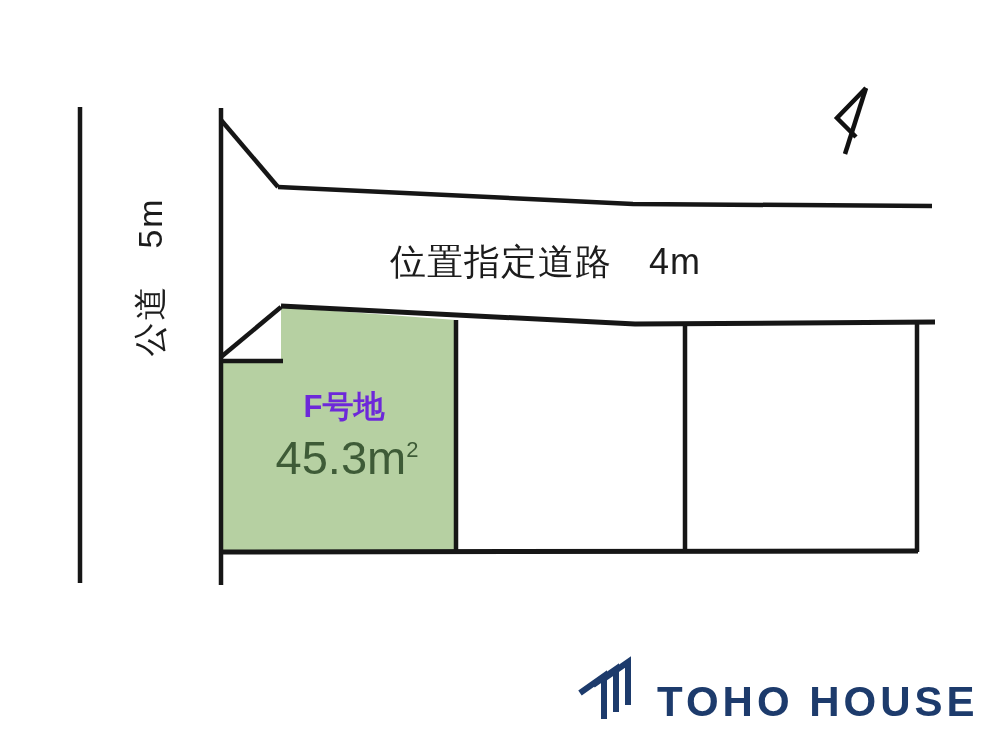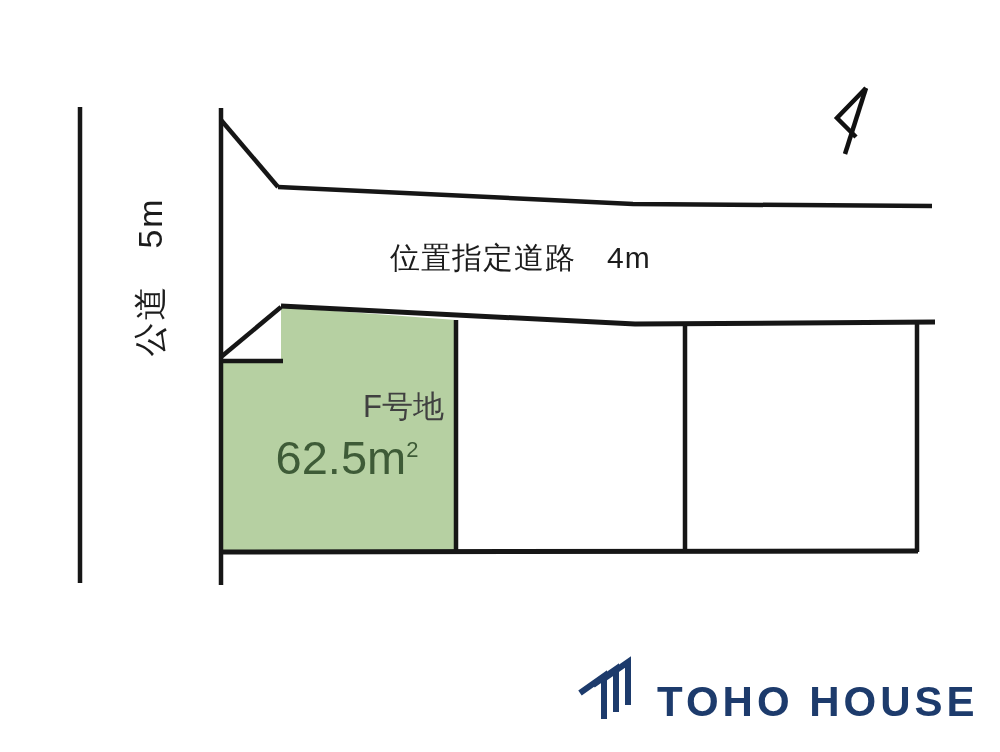--- a/index.html
+++ b/index.html
@@ -12,25 +12,25 @@
   }
   .scene{position:absolute;left:0;top:0;width:1000px;height:752px;}
   .txt{position:absolute;white-space:nowrap;color:#1c1c1c;}
   .v-label{
     left:151px;top:277px;
     transform:translate(-50%,-50%) rotate(-90deg);
     font-size:34px;letter-spacing:2px;
   }
   .road-label{
     left:390px;top:238px;
-    font-size:30px;letter-spacing:1px;
+    font-size:36px;letter-spacing:1px;
   }
   .parcel-name{
-    left:244px;top:386px;width:200px;text-align:right;
-    font-size:31px;font-weight:normal;color:#404040;
+    left:244px;top:386px;width:200px;text-align:center;
+    font-size:31px;font-weight:bold;color:#6d28d9;
   }
   .parcel-area{
     left:238px;top:430px;width:218px;text-align:center;
     font-size:47px;color:#3e5b37;
   }
   .parcel-area sup{
     font-size:22px;line-height:0;vertical-align:super;
   }
   .logo-text{
     left:657px;top:678px;
@@ -78,18 +78,18 @@
     </g>
   </svg>
 
   <div class="txt v-label">公道　5m</div>
 
   <div class="txt road-label">位置指定道路　4m</div>
 
   <div class="txt parcel-name">F号地</div>
 
   <div class="txt parcel-area">
-    <span>62.5m</span><sup>2</sup>
+    <span>45.3m</span><sup>2</sup>
   </div>
 
   <div class="txt logo-text">TOHO HOUSE</div>
 
 </div>
 
 </body></html>

